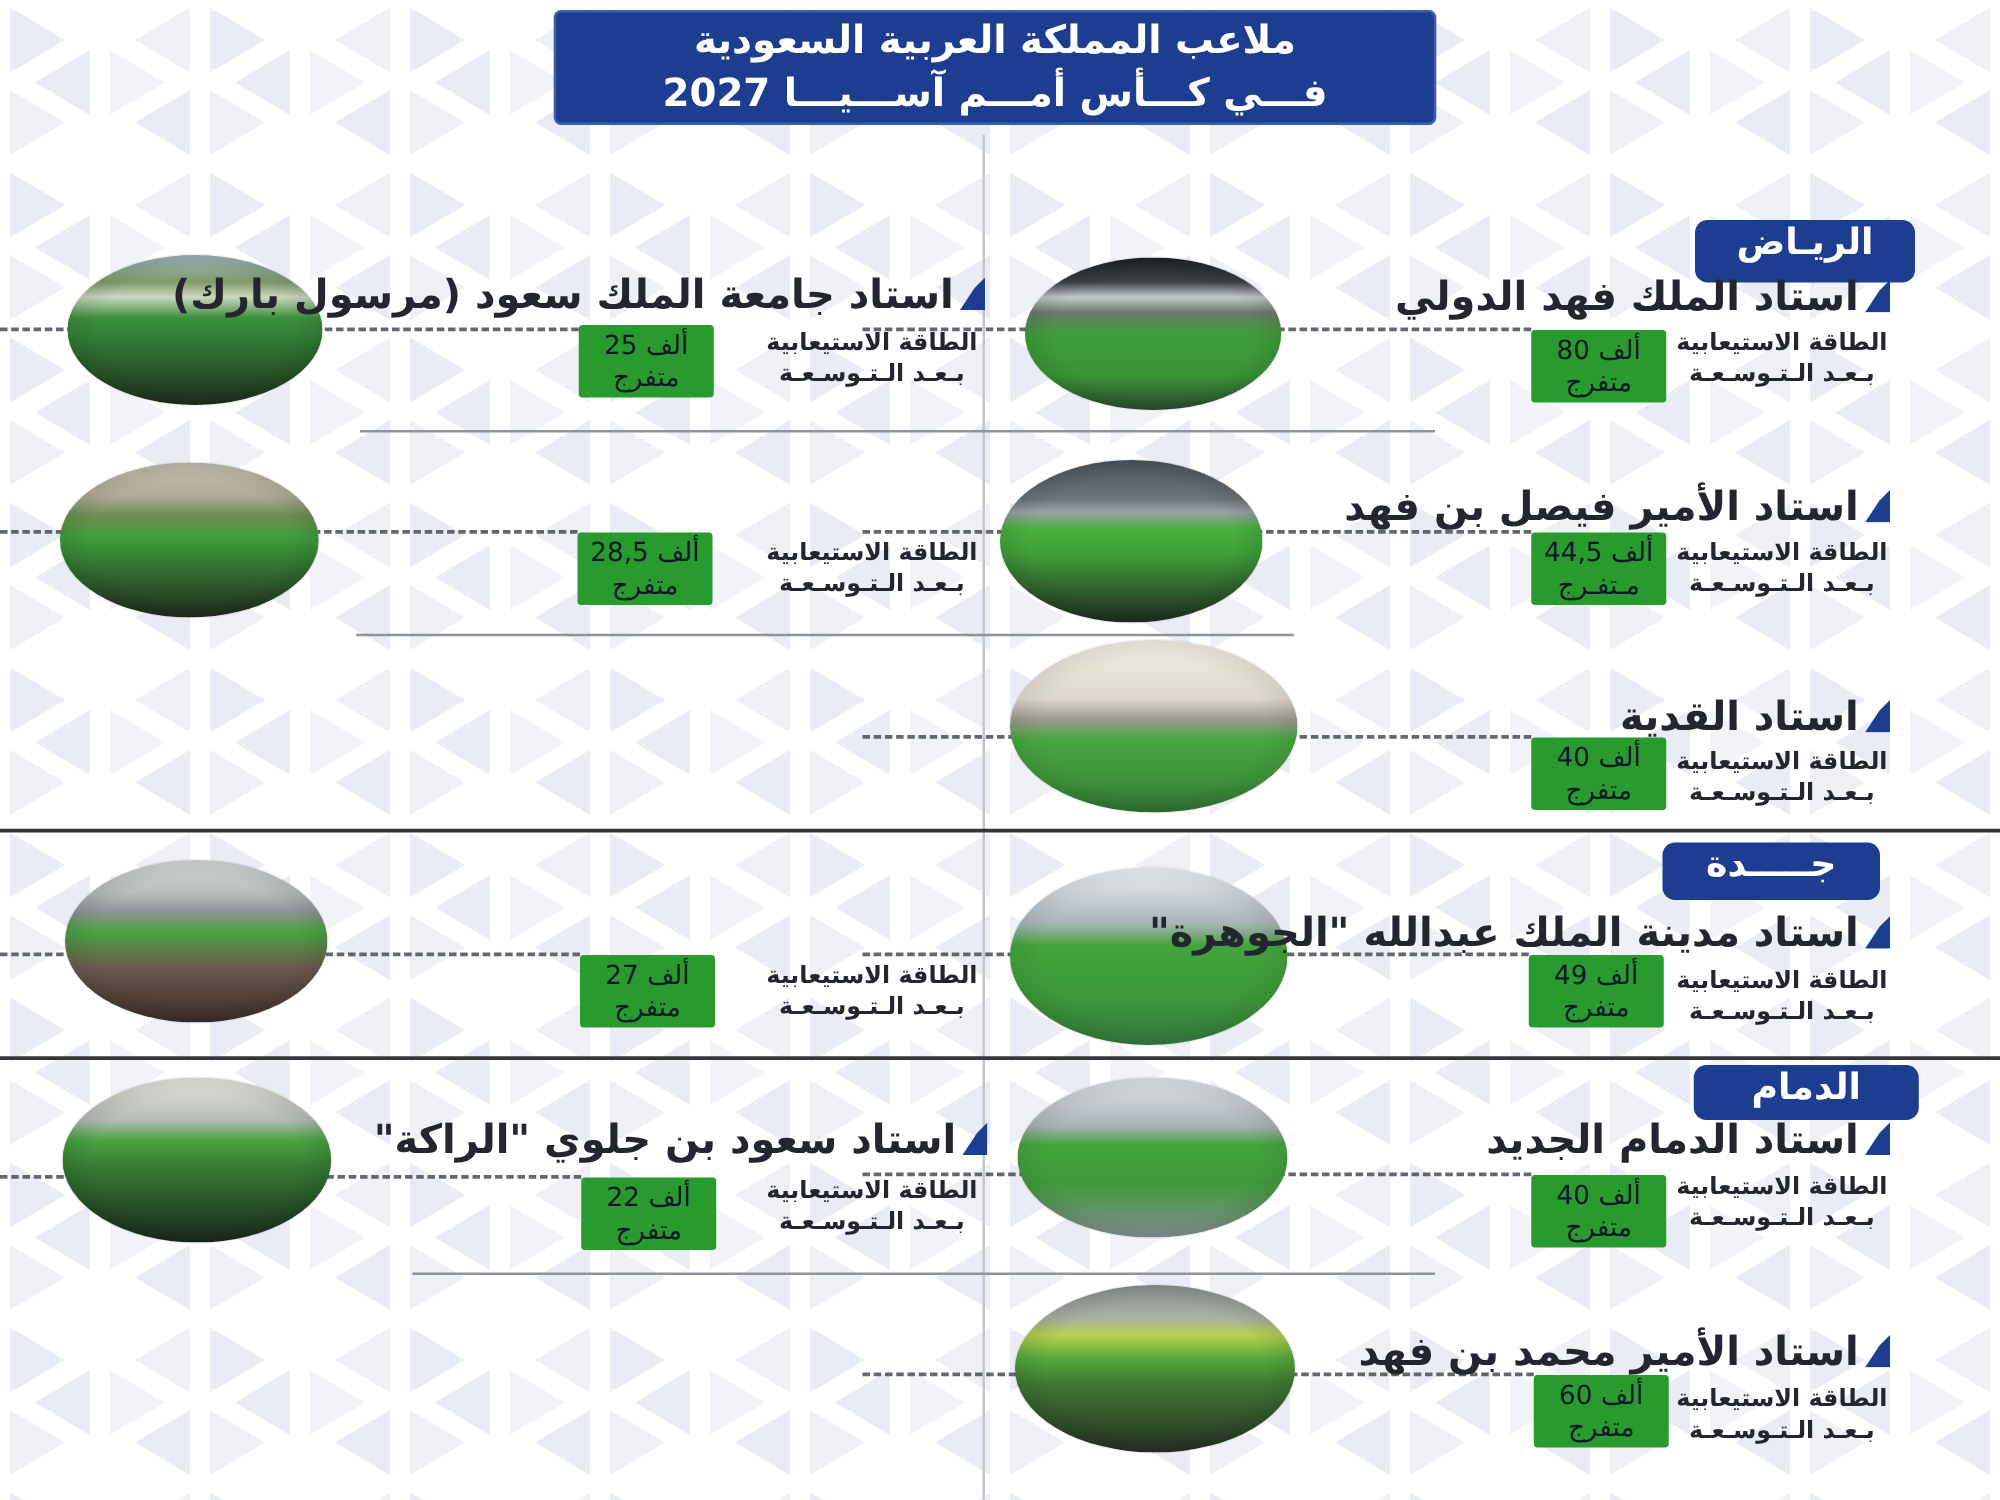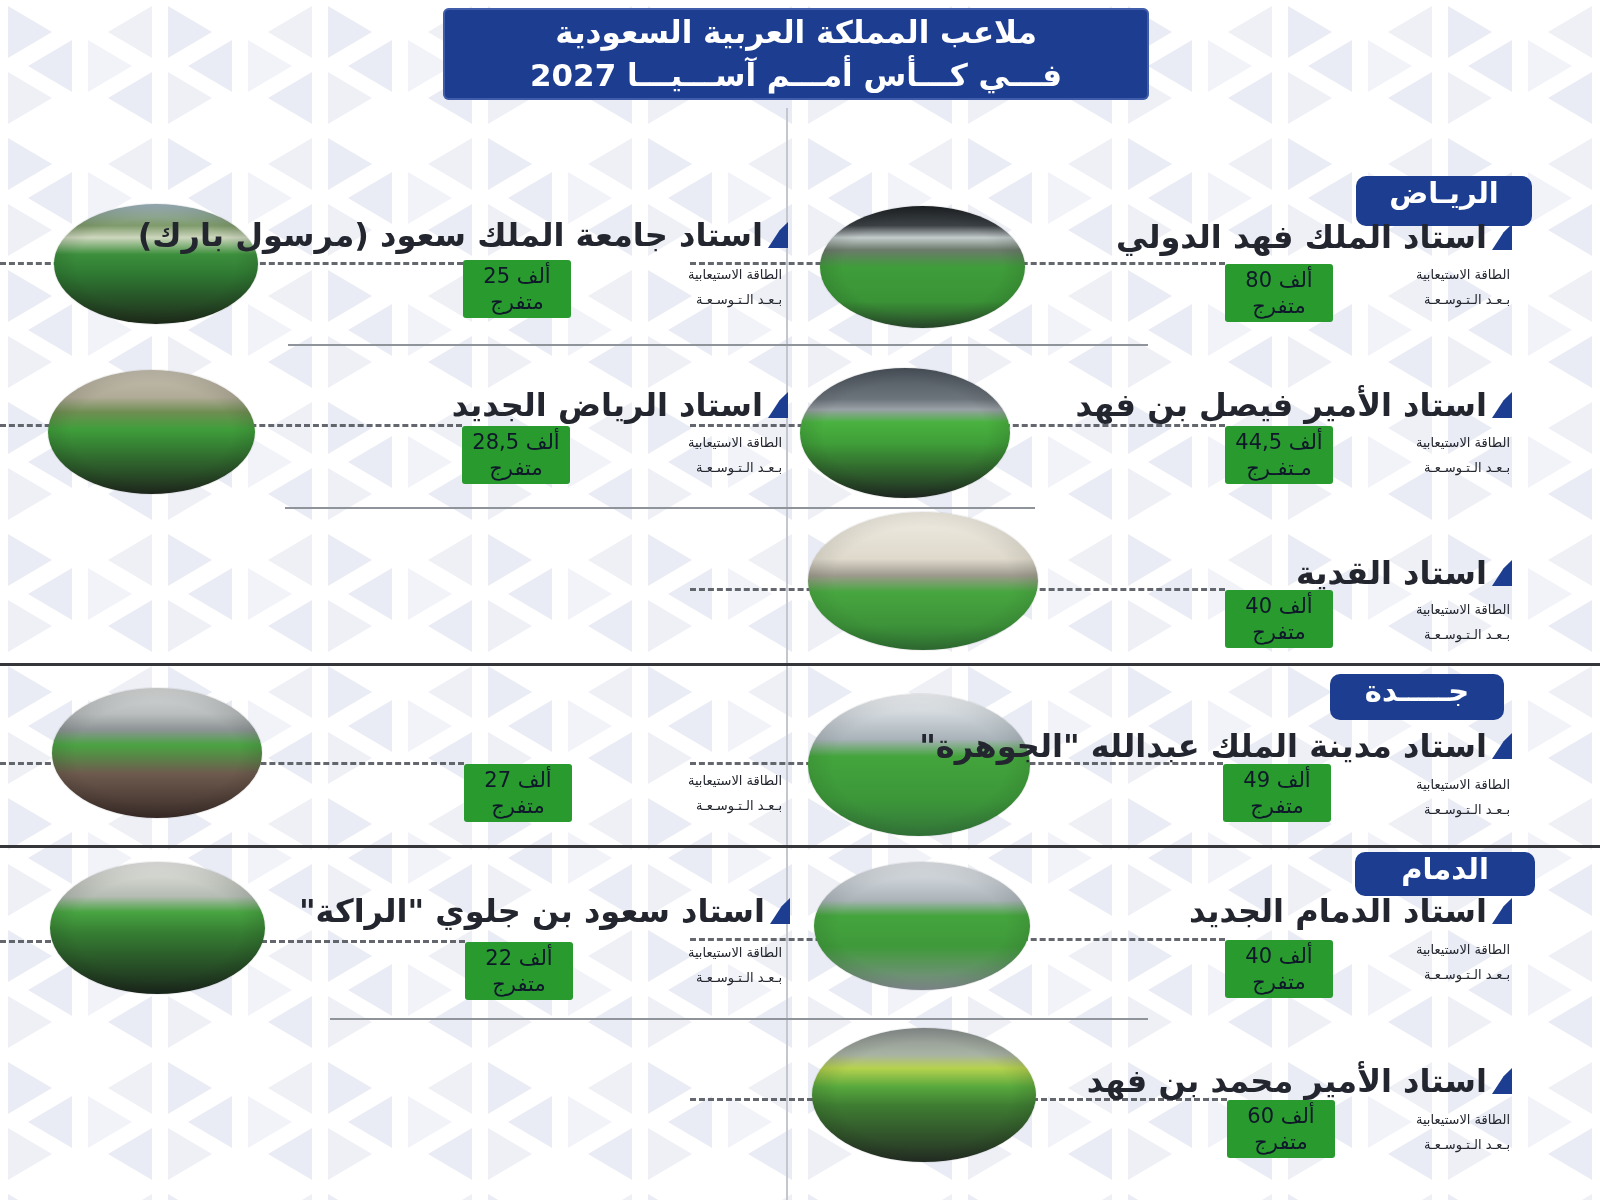--- a/index.html
+++ b/index.html
@@ -18,22 +18,22 @@
          border-radius:6px;color:#fff;display:flex;flex-direction:column;justify-content:center;
          align-items:center;font-weight:bold;font-size:31px;line-height:43px;direction:rtl;z-index:3;
          box-shadow:inset 0 0 0 2px rgba(130,155,220,.35);}
   .city{position:absolute;background:var(--blue);color:#fff;font-weight:bold;font-size:29px;
         display:flex;justify-content:center;border-radius:10px;direction:rtl;z-index:3;}
   .oval{position:absolute;border-radius:50%;z-index:2;box-shadow:0 0 0 1px rgba(0,0,0,.06);}
   .namewrap{position:absolute;display:flex;direction:rtl;align-items:flex-start;gap:5px;z-index:3;}
   .marker{width:20px;height:26px;background:var(--blue);margin-top:2px;flex:0 0 auto;
           clip-path:polygon(100% 0,100% 100%,0 100%,58% 32%);}
   .nm{font-size:32px;font-weight:bold;color:var(--text);white-space:nowrap;line-height:30px;}
-  .cap{position:absolute;font-size:13px;font-weight:normal;color:var(--text);line-height:25px;
-       text-align:right;direction:rtl;z-index:3;white-space:nowrap;}
+  .cap{position:absolute;font-size:19px;font-weight:bold;color:var(--text);line-height:25px;
+       text-align:center;direction:rtl;z-index:3;white-space:nowrap;}
   .badge{position:absolute;width:108px;background:var(--green);color:#0f172a;text-align:center;
          border-radius:3px;padding:3px 4px;font-weight:normal;z-index:3;}
   .badge .val{display:block;font-size:21px;line-height:26px;direction:ltr;white-space:nowrap;}
   .badge .unit{display:block;font-size:21px;line-height:26px;direction:rtl;white-space:nowrap;}
   
   .ov0{background:radial-gradient(ellipse at center,rgba(0,0,0,0) 55%,rgba(0,0,0,.28) 100%),
        linear-gradient(180deg,#1d2124 0%,#3c4145 16%,#c3cbcb 26%,#6b7a6b 36%,#3f9d3a 50%,#3a9436 78%,#2a4a2c 100%);}
   .ov1{background:radial-gradient(ellipse at center,rgba(0,0,0,0) 55%,rgba(0,0,0,.28) 100%),
        linear-gradient(180deg,#9fb4c0 0%,#7f9b6b 18%,#cdd6bd 28%,#3c8f3c 42%,#2f7a33 58%,#1f2c1b 100%);}
   .ov2{background:radial-gradient(ellipse at center,rgba(0,0,0,0) 55%,rgba(0,0,0,.3) 100%),
@@ -135,24 +135,20 @@
     <span>الطاقة الاستيعابية</span><br>
     <span>بـعـد الـتـوسـعـة</span>
   </div>
   <div class="badge" style="left:1225px;top:426px">
     <span class="val">44,5 ألف</span>
     <span class="unit">مـتفـرج</span>
   </div>
 
   <div class="dash" style="top:424px;left:0;width:462px"></div>
   <div class="oval ov3" style="left:48px;top:370px;width:207px;height:124px"></div>
-  <div class="namewrap" style="right:812px;top:390px">
-    <span class="marker"></span>
-    <span class="nm">استاد الرياض الجديد</span>
-  </div>
   <div class="cap" style="right:818px;top:430px">
     <span>الطاقة الاستيعابية</span><br>
     <span>بـعـد الـتـوسـعـة</span>
   </div>
   <div class="badge" style="left:462px;top:426px">
     <span class="val">28,5 ألف</span>
     <span class="unit">متفرج</span>
   </div>
 
   <div class="dash" style="top:588px;left:690px;width:535px"></div>

